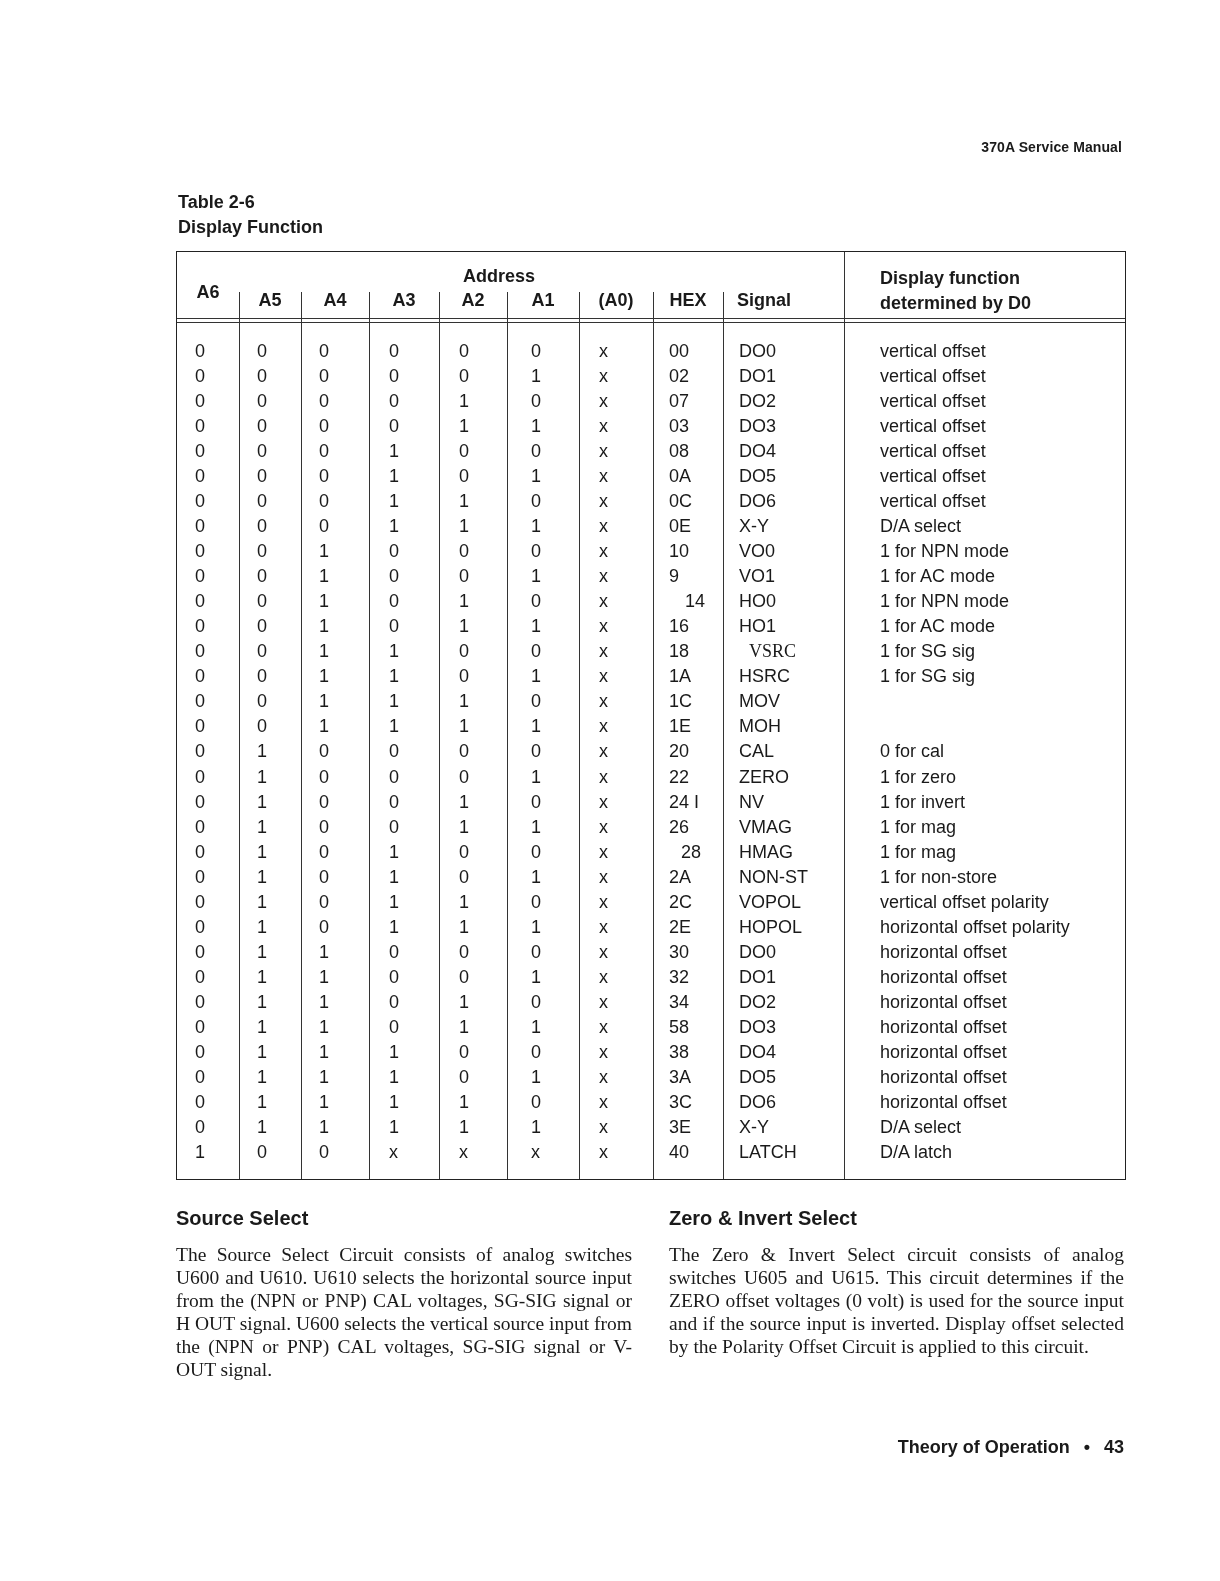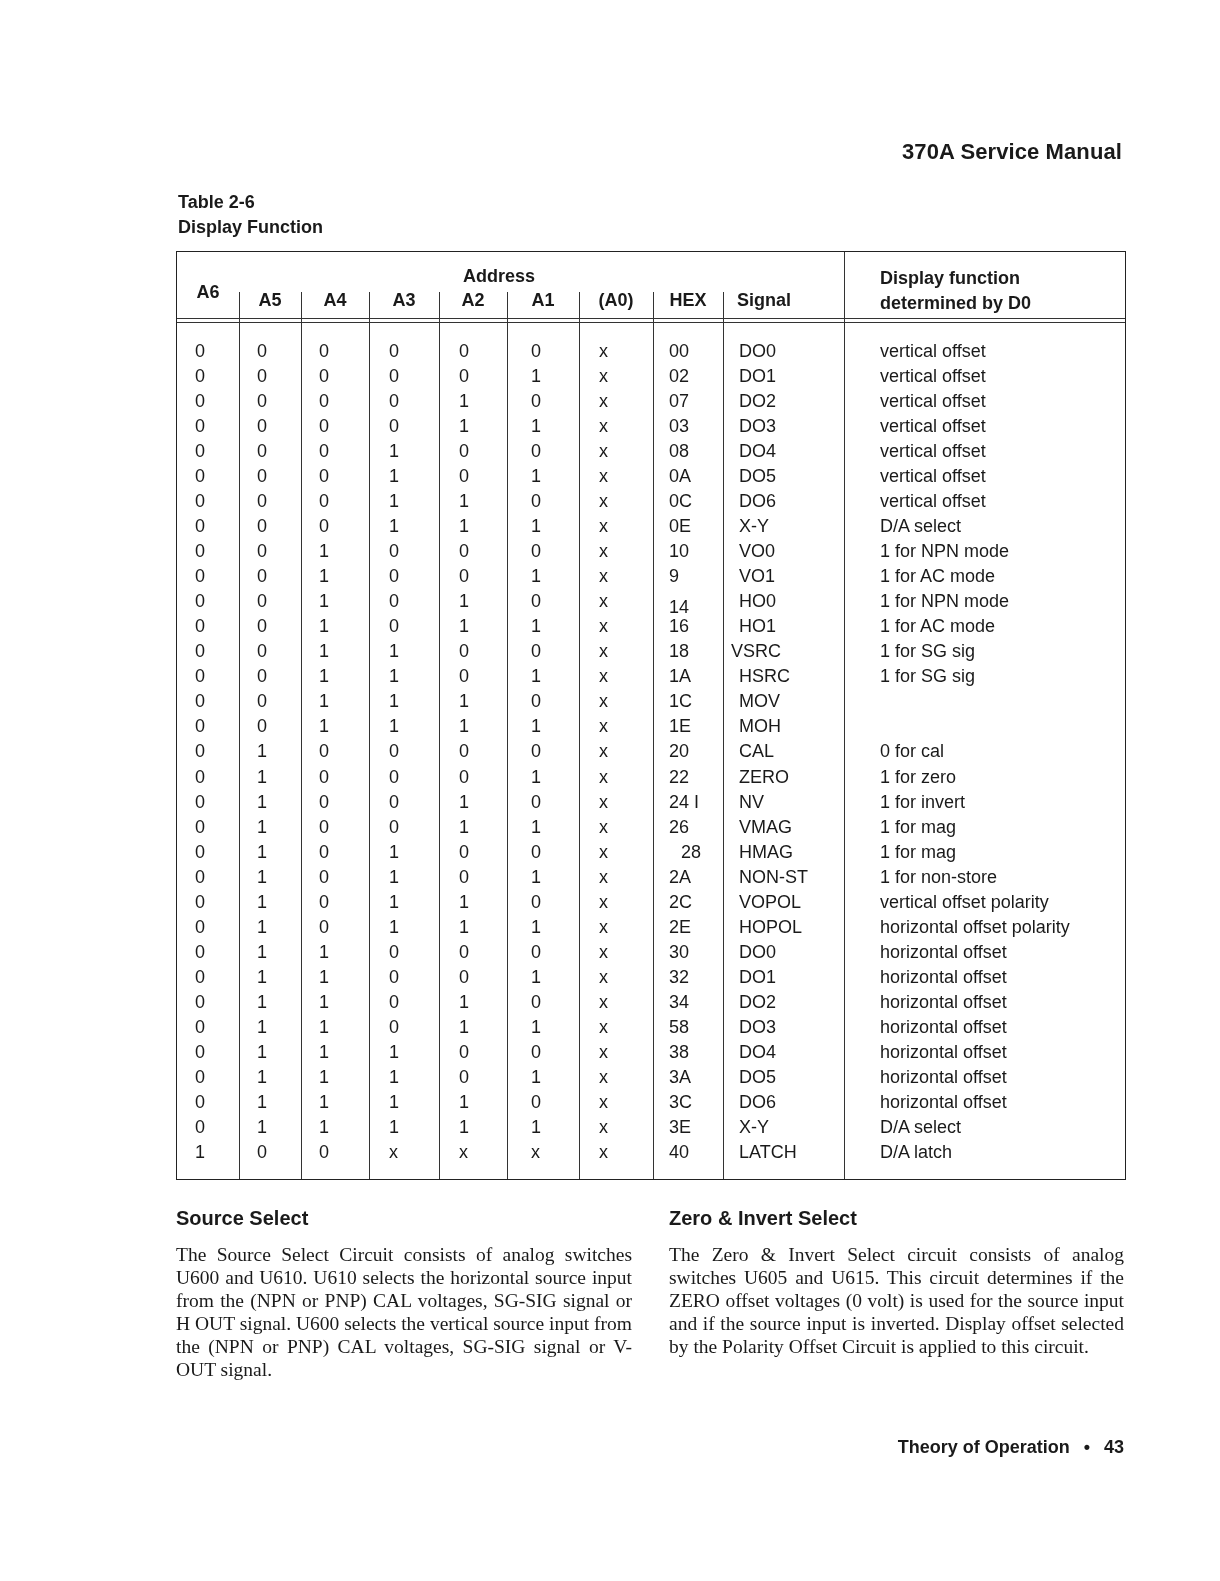--- a/index.html
+++ b/index.html
@@ -1,20 +1,20 @@
 <!DOCTYPE html>
 <html><head>
 <meta charset="utf-8">
 <style>
   html, body { margin: 0; padding: 0; background: #ffffff; }
   body { width: 1220px; height: 1581px; position: relative; overflow: hidden; color: #1a1a1a; }
   .sans { font-family: "Liberation Sans", "DejaVu Sans", sans-serif; }
   .serif { font-family: "Liberation Serif", "DejaVu Serif", serif; }
 
-  .running-head { position: absolute; right: 98px; top: 139px; font-size: 22px; font-weight: bold; letter-spacing: 0.1px; }
+  .running-head { position: absolute; right: 98px; top: 139px; font-size: 14px; font-weight: bold; letter-spacing: 0.1px; }
   .table-caption { position: absolute; left: 178px; top: 190px; font-size: 18px; font-weight: bold; line-height: 25px; }
 
   .tbl { position: absolute; left: 176px; top: 251px; width: 950px; height: 929px; border: 1.5px solid #222; box-sizing: border-box; }
   .vline { position: absolute; width: 0; border-left: 1.3px solid #333; }
   .hdr-double { position: absolute; left: 0; right: 0; top: 66px; height: 3px; border-top: 1.5px solid #333; border-bottom: 1.5px solid #333; }
 
   .hdr { position: absolute; font-size: 18px; font-weight: bold; text-align: center; }
   .hdr-left { text-align: left; }
 
   .row { position: absolute; left: 0; right: 0; height: 25px; font-size: 18px; line-height: 25px; }
@@ -176,21 +176,21 @@
         <div class="cell" style="left: 703px;">1 for AC mode</div>
       </div>
       <div class="row" style="top: 337.3px;">
         <div class="cell" style="left: 18px;">0</div>
         <div class="cell" style="left: 80px;">0</div>
         <div class="cell" style="left: 142px;">1</div>
         <div class="cell" style="left: 212px;">0</div>
         <div class="cell" style="left: 282px;">1</div>
         <div class="cell" style="left: 354px;">0</div>
         <div class="cell" style="left: 422px;">x</div>
-        <div class="cell" style="left: 492px; margin-top: 6px;">14</div>
+        <div class="cell" style="left: 508px;">14</div>
         <div class="cell" style="left: 562px;">HO0</div>
         <div class="cell" style="left: 703px;">1 for NPN mode</div>
       </div>
       <div class="row" style="top: 362.33px;">
         <div class="cell" style="left: 18px;">0</div>
         <div class="cell" style="left: 80px;">0</div>
         <div class="cell" style="left: 142px;">1</div>
         <div class="cell" style="left: 212px;">0</div>
         <div class="cell" style="left: 282px;">1</div>
         <div class="cell" style="left: 354px;">1</div>
@@ -201,21 +201,21 @@
       </div>
       <div class="row" style="top: 387.36px;">
         <div class="cell" style="left: 18px;">0</div>
         <div class="cell" style="left: 80px;">0</div>
         <div class="cell" style="left: 142px;">1</div>
         <div class="cell" style="left: 212px;">1</div>
         <div class="cell" style="left: 282px;">0</div>
         <div class="cell" style="left: 354px;">0</div>
         <div class="cell" style="left: 422px;">x</div>
         <div class="cell" style="left: 492px;">18</div>
-        <div class="cell" style="left: 554px;">VSRC</div>
+        <div class="cell" style="left: 572px; font-family: Liberation Serif, serif;">VSRC</div>
         <div class="cell" style="left: 703px;">1 for SG sig</div>
       </div>
       <div class="row" style="top: 412.39px;">
         <div class="cell" style="left: 18px;">0</div>
         <div class="cell" style="left: 80px;">0</div>
         <div class="cell" style="left: 142px;">1</div>
         <div class="cell" style="left: 212px;">1</div>
         <div class="cell" style="left: 282px;">0</div>
         <div class="cell" style="left: 354px;">1</div>
         <div class="cell" style="left: 422px;">x</div>

